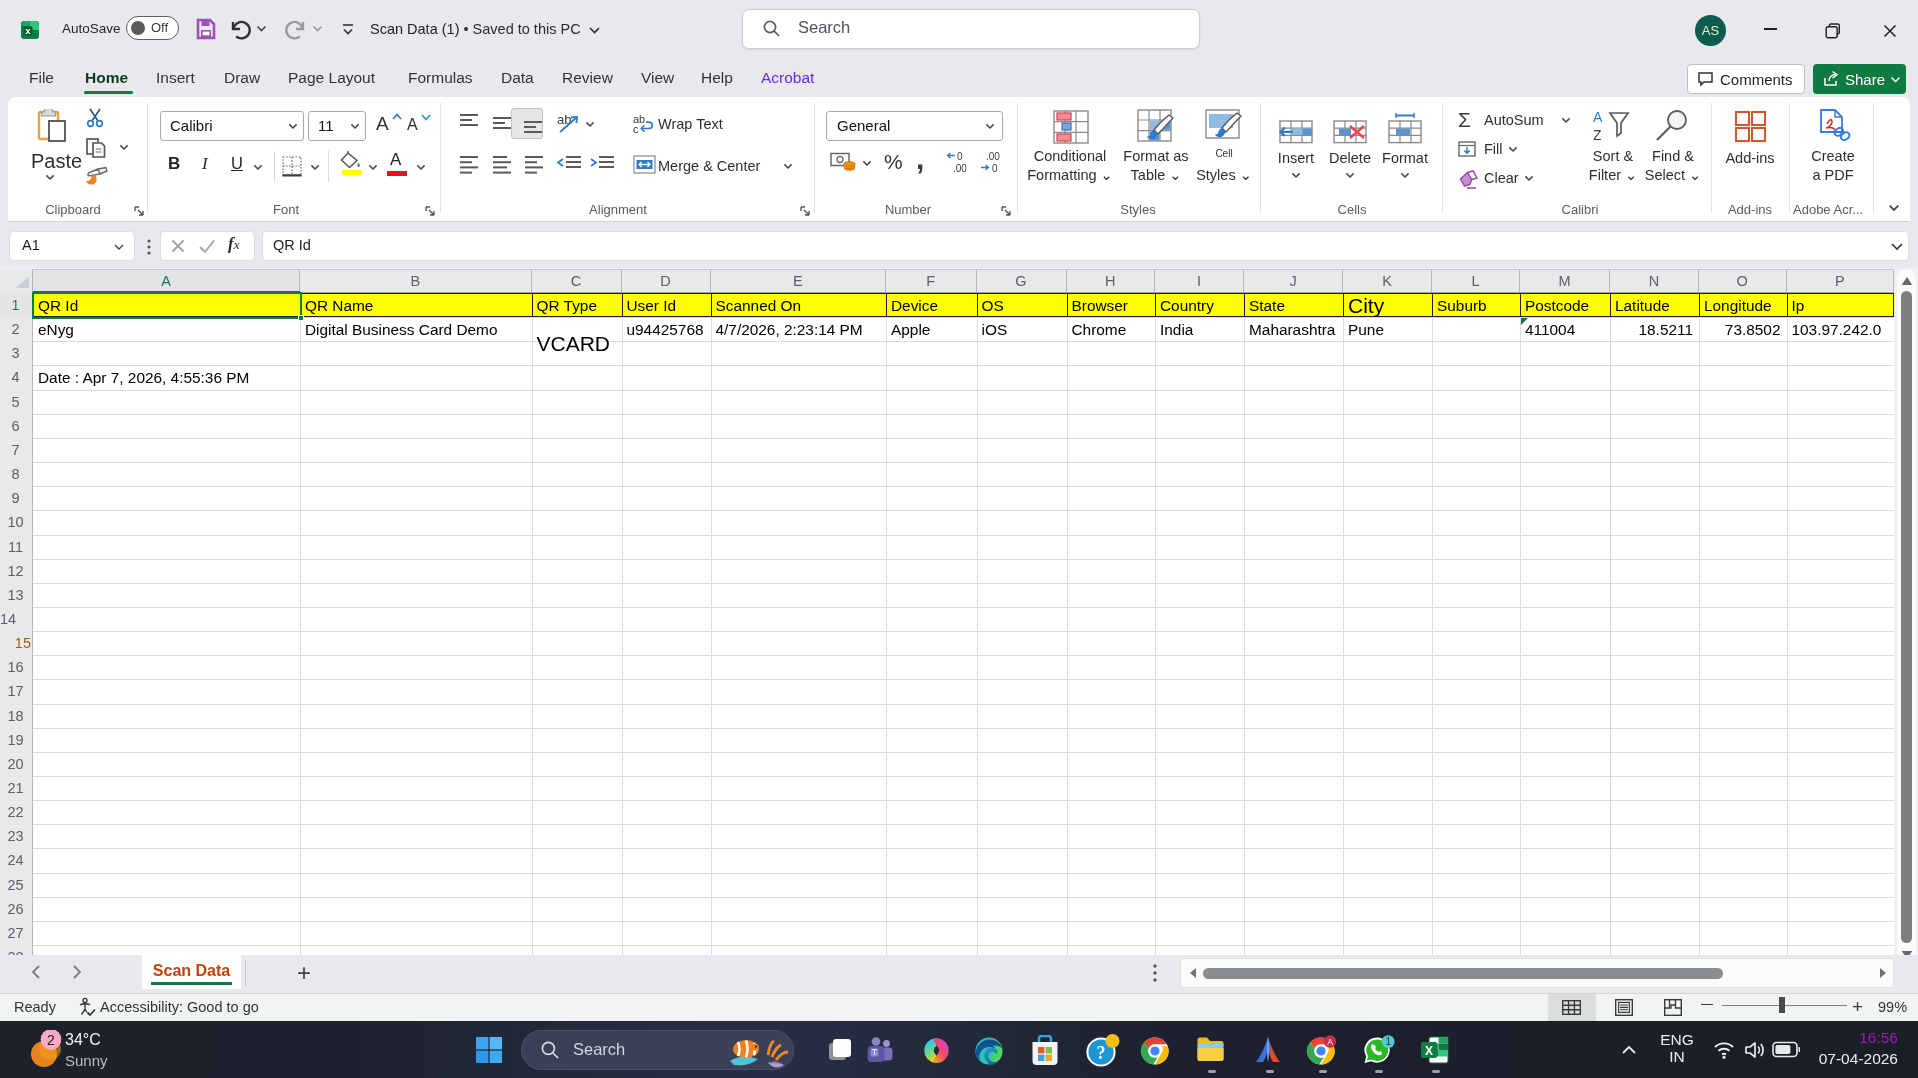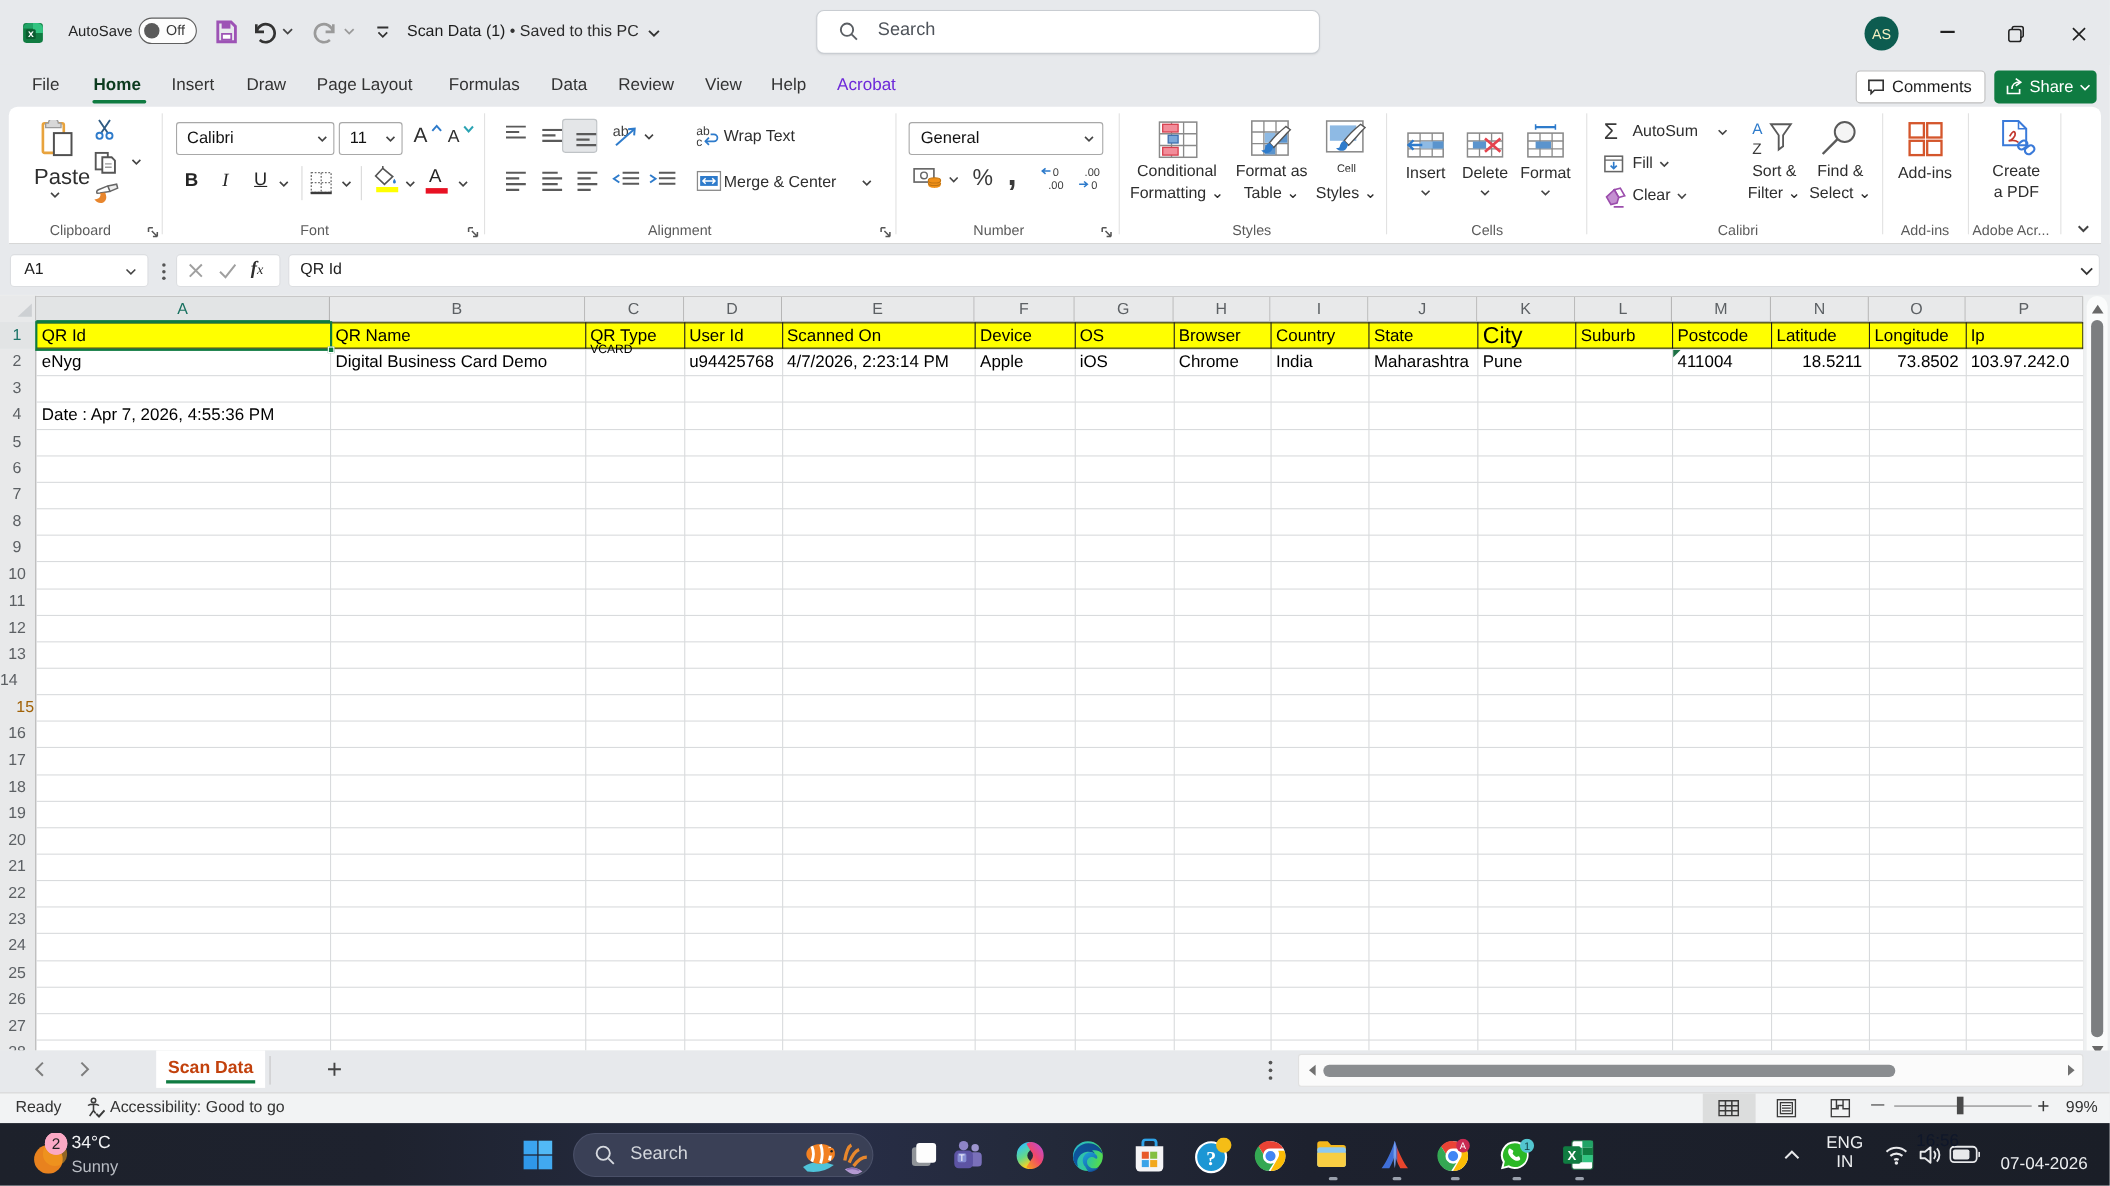--- a/index.html
+++ b/index.html
@@ -557,21 +557,21 @@
 <div class="ab" style="left:1160px;top:293.0px;height:24.15px;font-size:15.4px;color:#000;line-height:25.15px;white-space:nowrap">Country</div>
 <div class="ab" style="left:1249px;top:293.0px;height:24.15px;font-size:15.4px;color:#000;line-height:25.15px;white-space:nowrap">State</div>
 <div class="ab" style="left:1348px;top:293.0px;height:24.15px;font-size:21px;color:#000;line-height:25.15px;white-space:nowrap">City</div>
 <div class="ab" style="left:1437px;top:293.0px;height:24.15px;font-size:15.4px;color:#000;line-height:25.15px;white-space:nowrap">Suburb</div>
 <div class="ab" style="left:1525px;top:293.0px;height:24.15px;font-size:15.4px;color:#000;line-height:25.15px;white-space:nowrap">Postcode</div>
 <div class="ab" style="left:1615px;top:293.0px;height:24.15px;font-size:15.4px;color:#000;line-height:25.15px;white-space:nowrap">Latitude</div>
 <div class="ab" style="left:1704px;top:293.0px;height:24.15px;font-size:15.4px;color:#000;line-height:25.15px;white-space:nowrap">Longitude</div>
 <div class="ab" style="left:1791.5px;top:293.0px;height:24.15px;font-size:15.4px;color:#000;line-height:25.15px;white-space:nowrap">Ip</div>
 <div class="ab" style="left:38px;top:317.1px;height:24.15px;font-size:15.4px;color:#000;line-height:25.15px;white-space:nowrap">eNyg</div>
 <div class="ab" style="left:305px;top:317.1px;height:24.15px;font-size:15.4px;color:#000;line-height:25.15px;white-space:nowrap">Digital Business Card Demo</div>
-<div class="ab" style="left:536.5px;top:306px;height:24.15px;font-size:11px;color:#000;line-height:25.15px;white-space:nowrap">VCARD</div>
+<div class="ab" style="left:536.5px;top:331px;height:24.15px;font-size:21px;color:#000;line-height:25.15px;white-space:nowrap">VCARD</div>
 <div class="ab" style="left:626.5px;top:317.1px;height:24.15px;font-size:15.4px;color:#000;line-height:25.15px;white-space:nowrap">u94425768</div>
 <div class="ab" style="left:715.5px;top:317.1px;height:24.15px;font-size:15.4px;color:#000;line-height:25.15px;white-space:nowrap">4/7/2026, 2:23:14 PM</div>
 <div class="ab" style="left:891px;top:317.1px;height:24.15px;font-size:15.4px;color:#000;line-height:25.15px;white-space:nowrap">Apple</div>
 <div class="ab" style="left:981.5px;top:317.1px;height:24.15px;font-size:15.4px;color:#000;line-height:25.15px;white-space:nowrap">iOS</div>
 <div class="ab" style="left:1071.5px;top:317.1px;height:24.15px;font-size:15.4px;color:#000;line-height:25.15px;white-space:nowrap">Chrome</div>
 <div class="ab" style="left:1160px;top:317.1px;height:24.15px;font-size:15.4px;color:#000;line-height:25.15px;white-space:nowrap">India</div>
 <div class="ab" style="left:1249px;top:317.1px;height:24.15px;font-size:15.4px;color:#000;line-height:25.15px;white-space:nowrap">Maharashtra</div>
 <div class="ab" style="left:1348px;top:317.1px;height:24.15px;font-size:15.4px;color:#000;line-height:25.15px;white-space:nowrap">Pune</div>
 <div class="ab" style="left:1525px;top:317.1px;height:24.15px;font-size:15.4px;color:#000;line-height:25.15px;white-space:nowrap">411004</div>
 <div class="ab" style="left:1610px;top:317.1px;width:83px;height:24.15px;font-size:15.4px;color:#000;line-height:25.15px;text-align:right;white-space:nowrap">18.5211</div>
@@ -806,13 +806,13 @@
 <svg class="ab" style="left:1744px;top:1040px" width="24" height="20" viewBox="0 0 24 20">
 <path d="M2 7 h4 L11 3 v14 L6 13 H2 z" fill="none" stroke="#e8e9eb" stroke-width="1.7" stroke-linejoin="round"></path>
 <path d="M14 6.5 a5 5 0 0 1 0 7" fill="none" stroke="#e8e9eb" stroke-width="1.7"></path>
 <path d="M16.8 4 a9 9 0 0 1 0 12" fill="none" stroke="#e8e9eb" stroke-width="1.7"></path>
 </svg>
 <svg class="ab" style="left:1772px;top:1041px" width="28" height="17" viewBox="0 0 28 17">
 <rect x="1" y="1.5" width="24" height="14" rx="3.5" fill="none" stroke="#e8e9eb" stroke-width="1.6"></rect>
 <rect x="3.4" y="3.9" width="15" height="9.2" rx="1.8" fill="#e8e9eb"></rect>
 <path d="M26.5 6 a2 2 0 0 1 0 5" fill="#e8e9eb"></path>
 </svg>
-<div class="ab" style="left:1742px;top:1029px;width:80px;text-align:left;font-size:15.5px;color:#0f172a">16:56</div>
+<div class="ab" style="left:1818px;top:1029px;width:80px;text-align:right;font-size:15.5px;color:#a21caf">16:56</div>
 <div class="ab" style="left:1798px;top:1050px;width:100px;text-align:right;font-size:15.5px;color:#eceef0">07-04-2026</div>
 </body></html>

